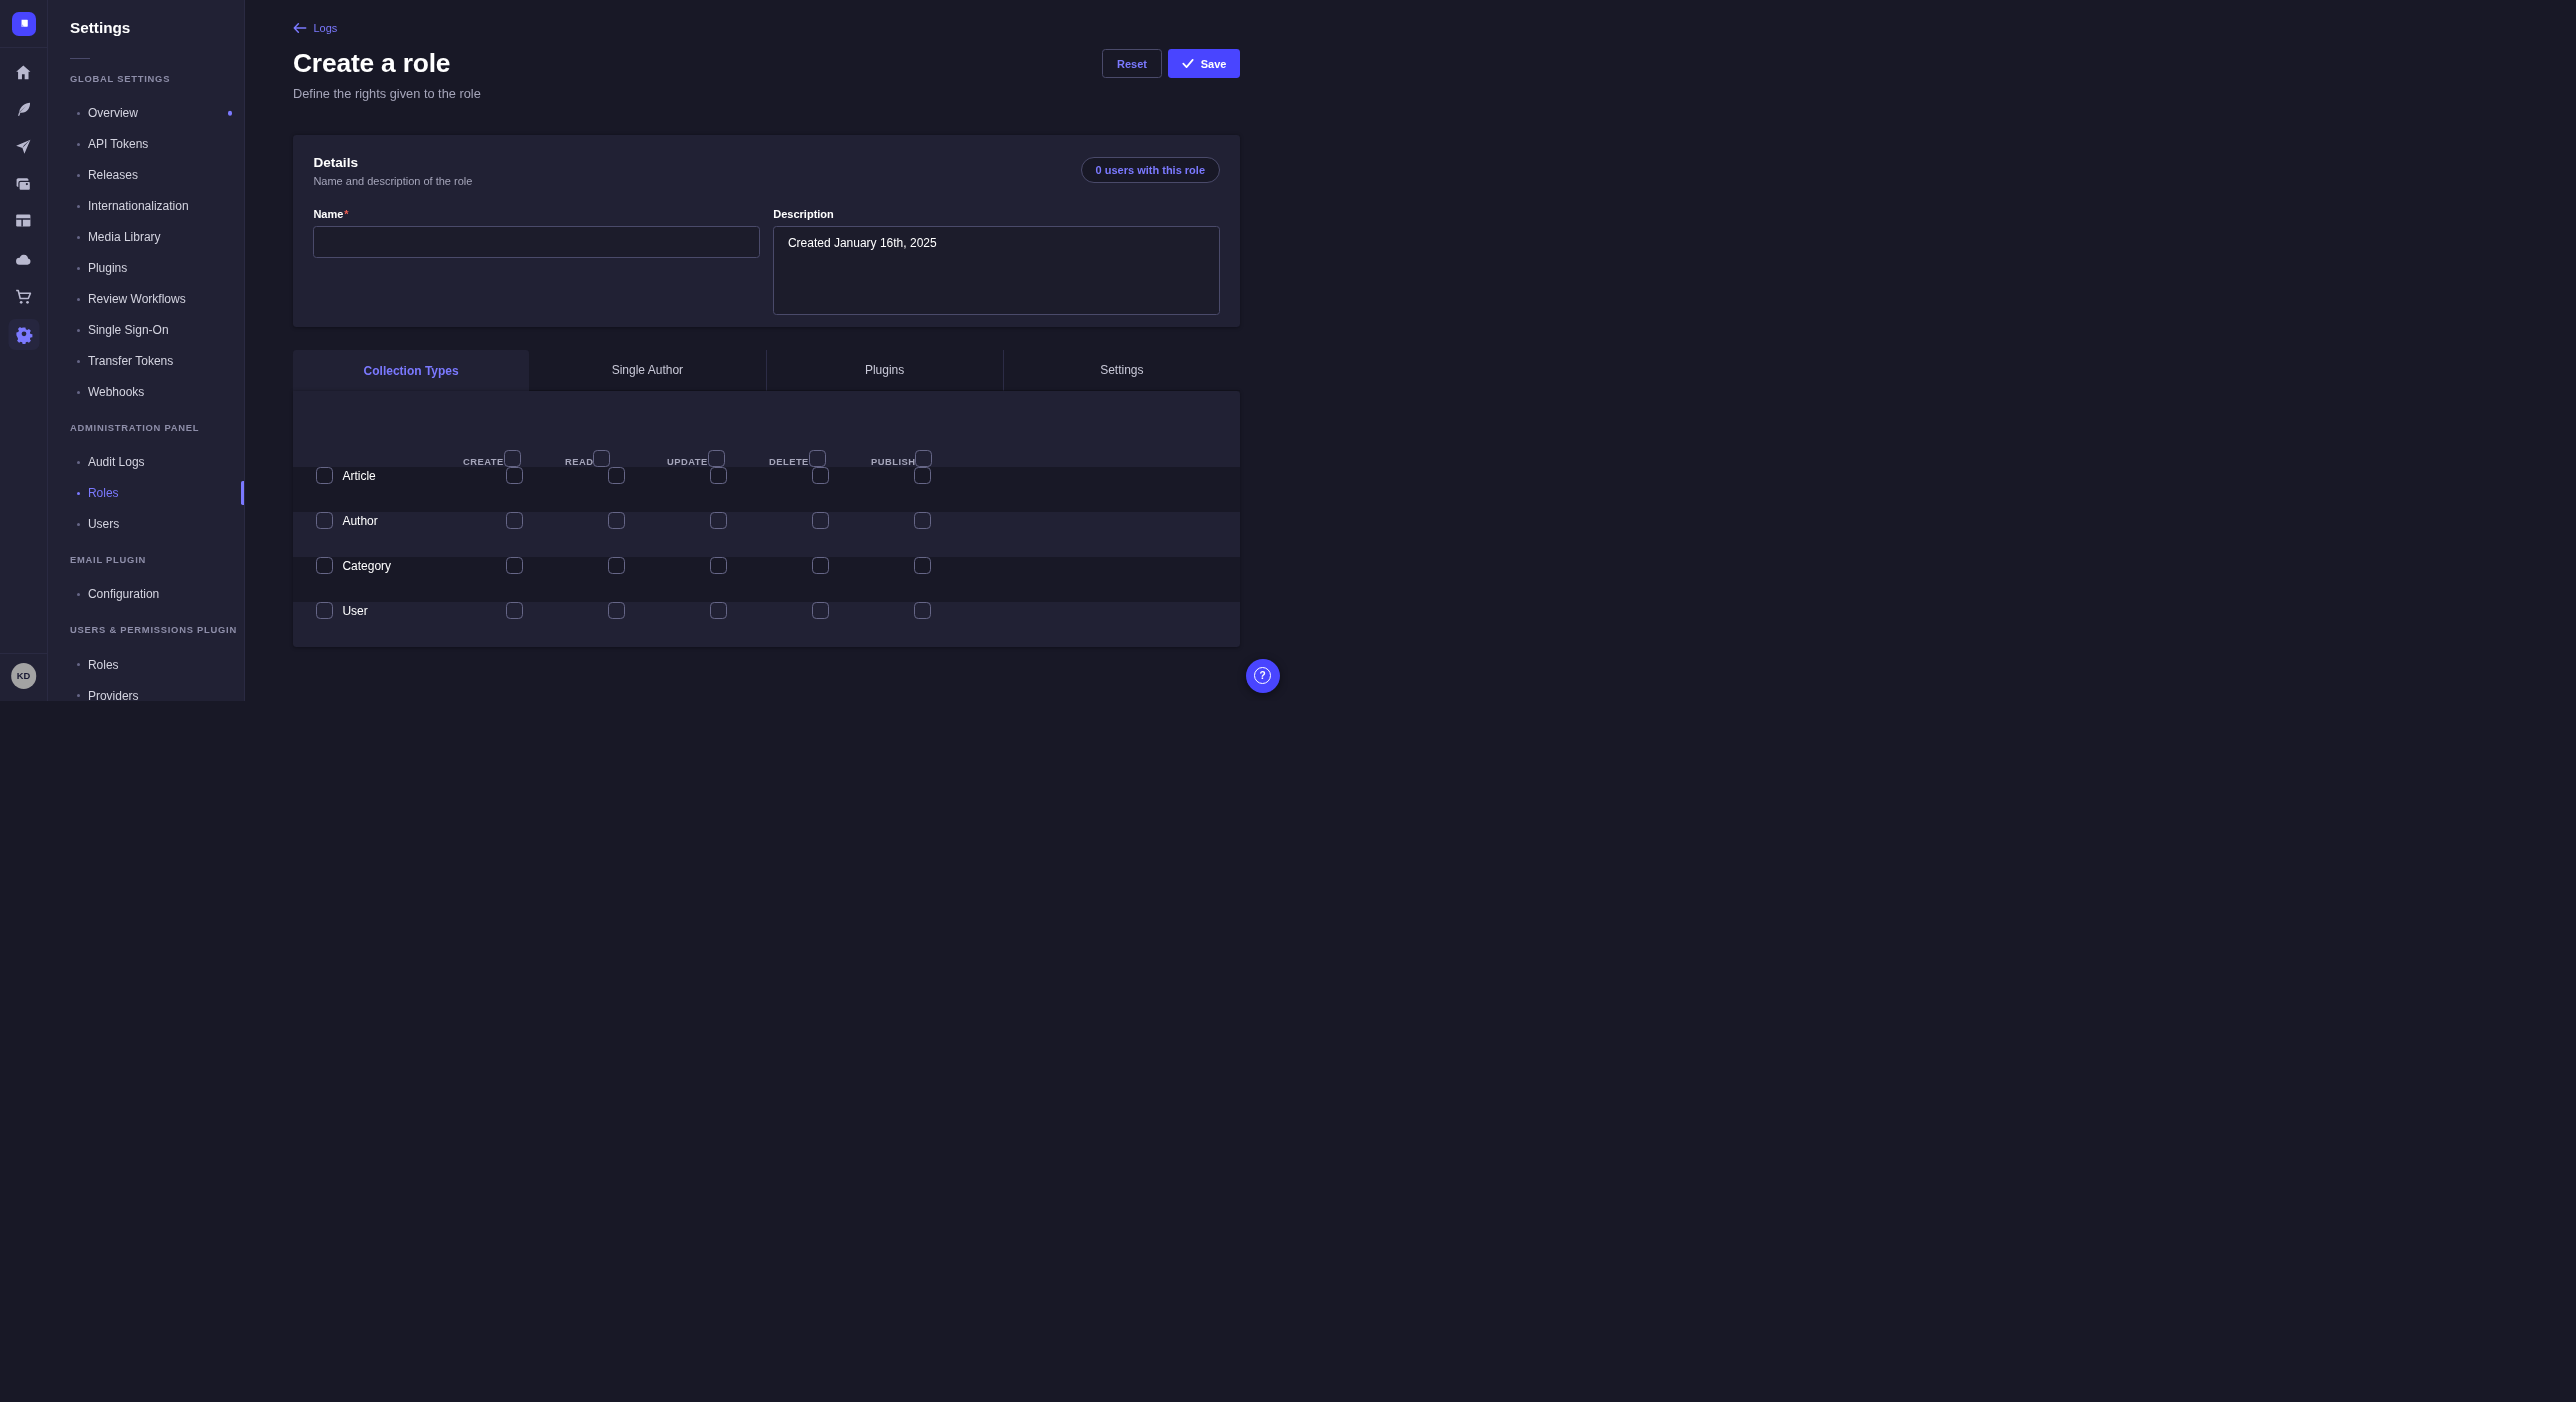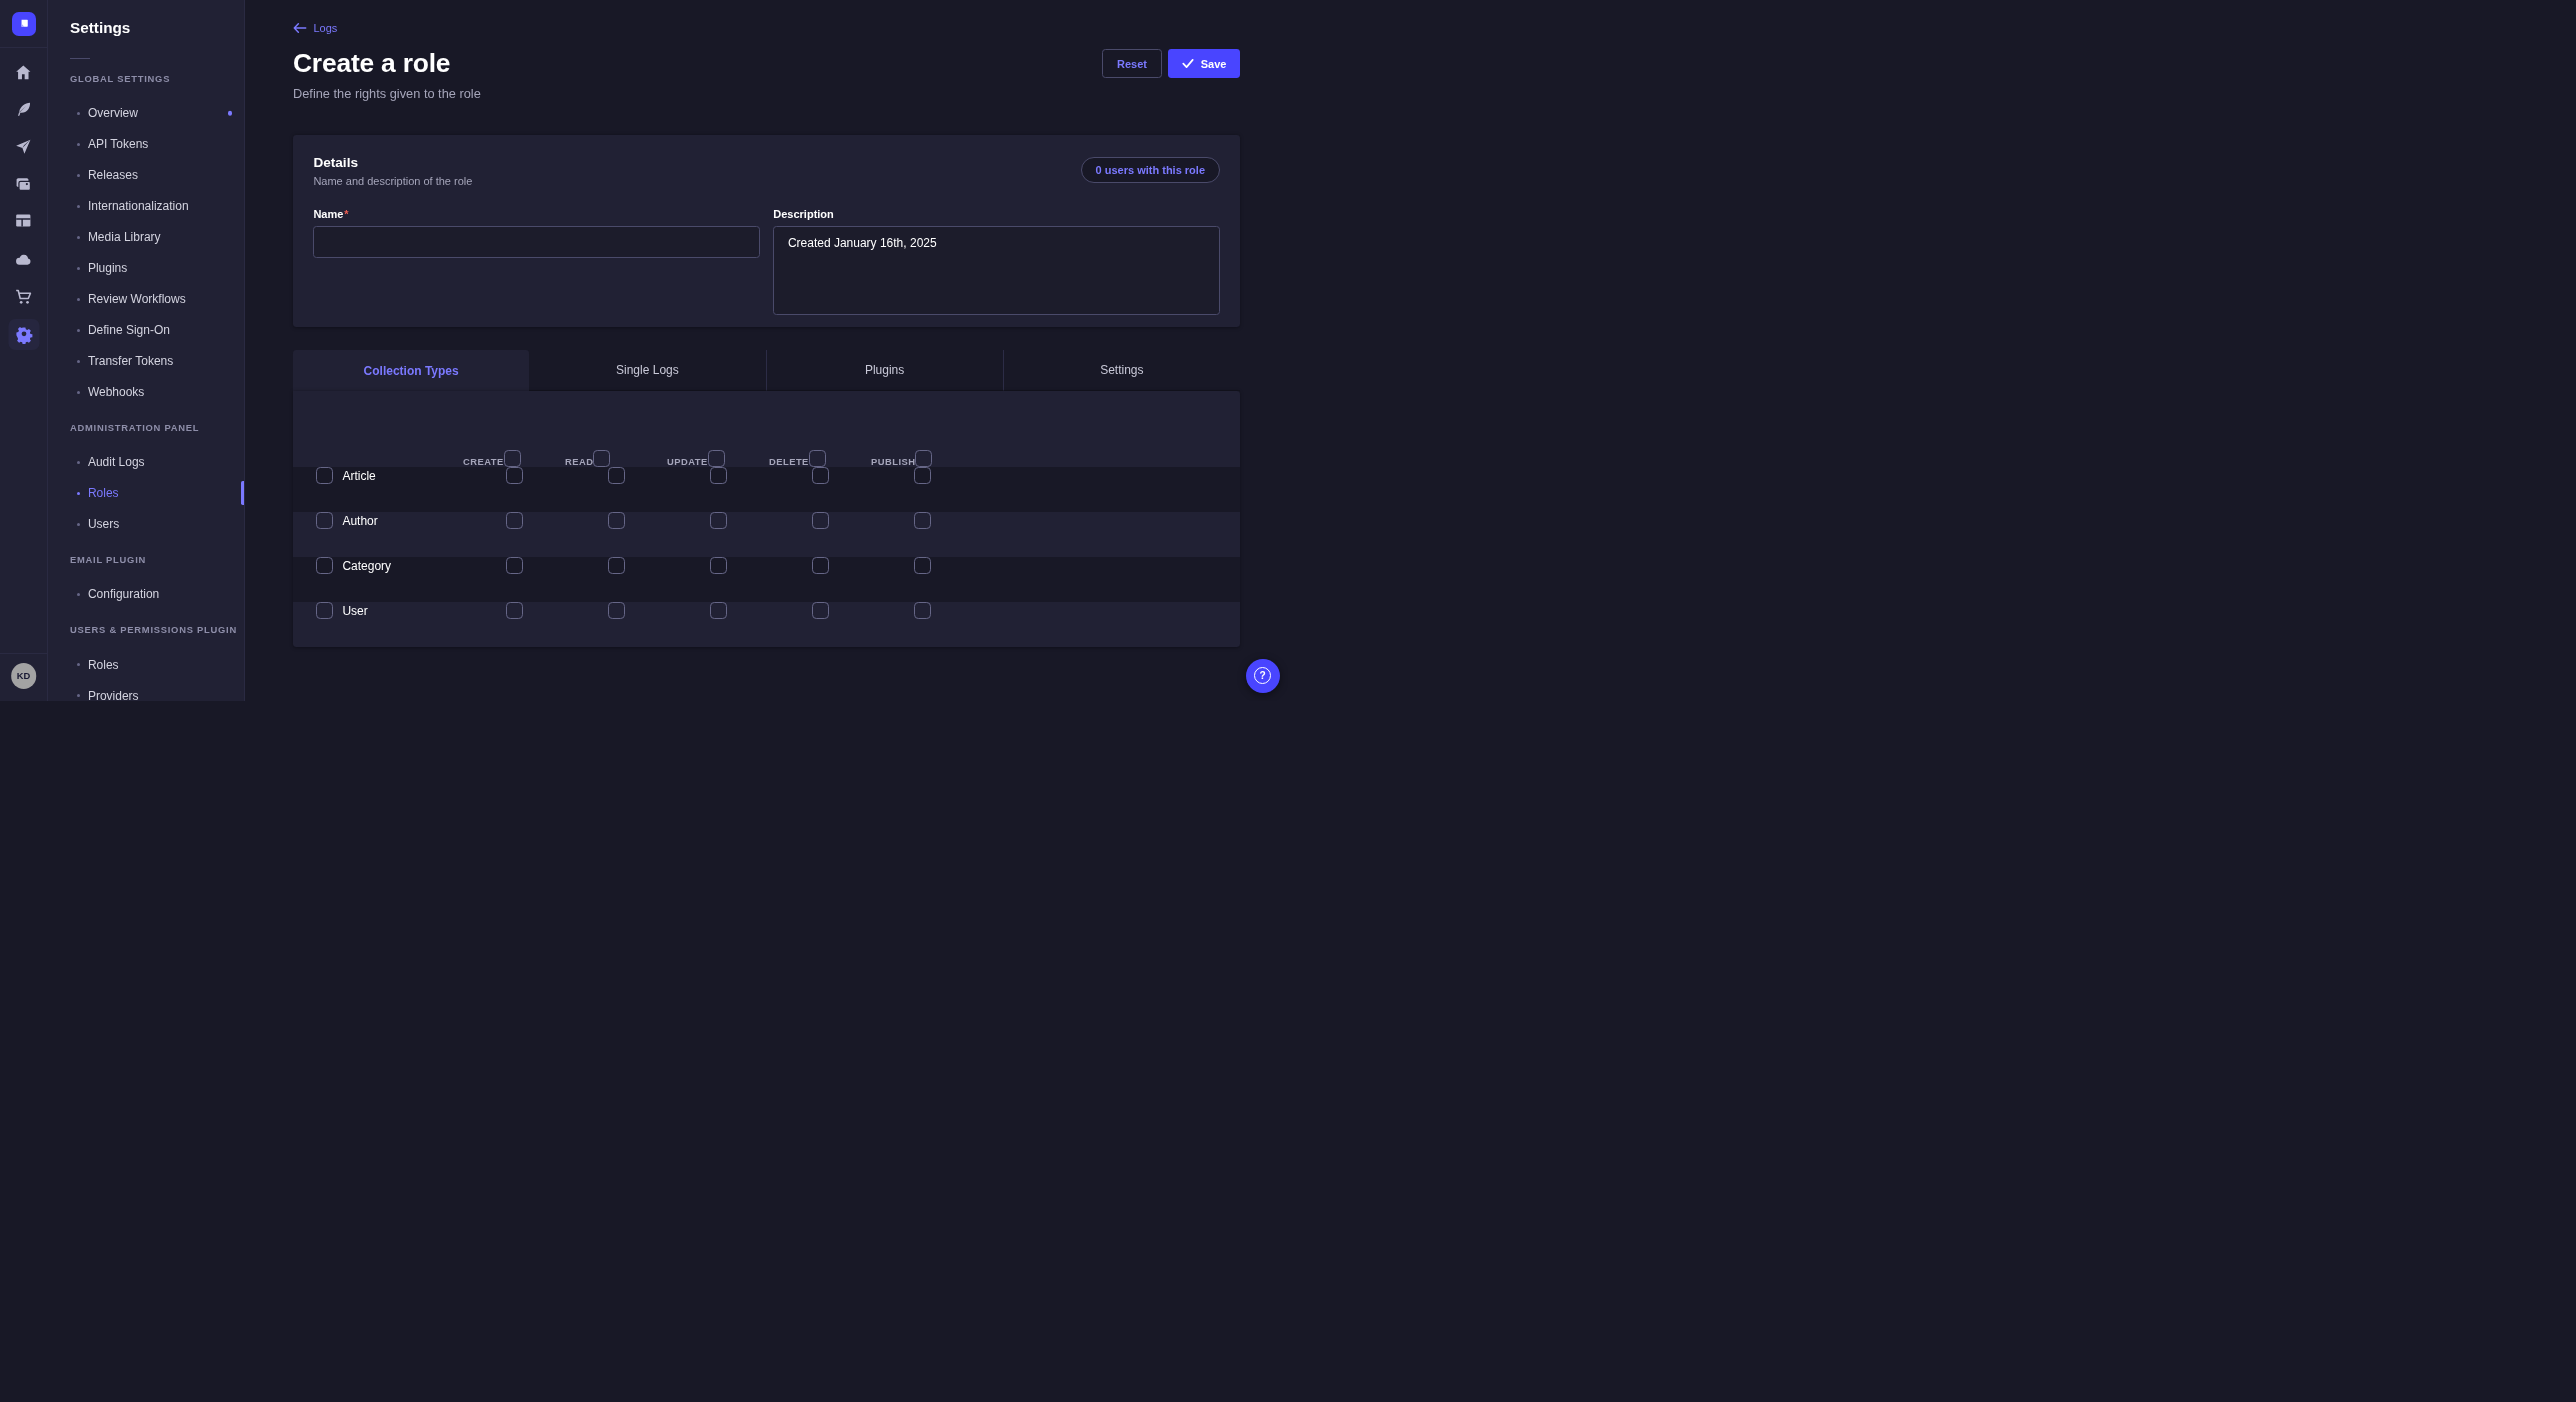--- a/index.html
+++ b/index.html
@@ -179,21 +179,21 @@
     <li class="nav-item">
         <span class="bullet"></span>
         <span>Plugins</span>
       </li>
     <li class="nav-item">
         <span class="bullet"></span>
         <span>Review Workflows</span>
       </li>
     <li class="nav-item">
         <span class="bullet"></span>
-        <span>Define Sign-On</span>
+        <span>Single Sign-On</span>
       </li>
     <li class="nav-item">
         <span class="bullet"></span>
         <span>Transfer Tokens</span>
       </li>
     <li class="nav-item">
         <span class="bullet"></span>
         <span>Webhooks</span>
       </li>
   </ul>
@@ -270,21 +270,21 @@
       </div>
       <div class="field">
         <label class="field-label">Description</label>
         <textarea class="text-area" style="">Created January 16th, 2025</textarea>
       </div>
     </div>
   </section>
 
   <div class="tabs">
     <div class="tab active">Collection Types</div>
-    <div class="tab">Single Logs</div>
+    <div class="tab">Single Author</div>
     <div class="tab div-left">Plugins</div>
     <div class="tab div-left">Settings</div>
   </div>
 
   <section class="table">
     <div class="thead">
       <div class="spacer"></div>
       <div class="hcol">
         <span class="hcol-label">CREATE</span>
         <span class="checkbox"></span>

